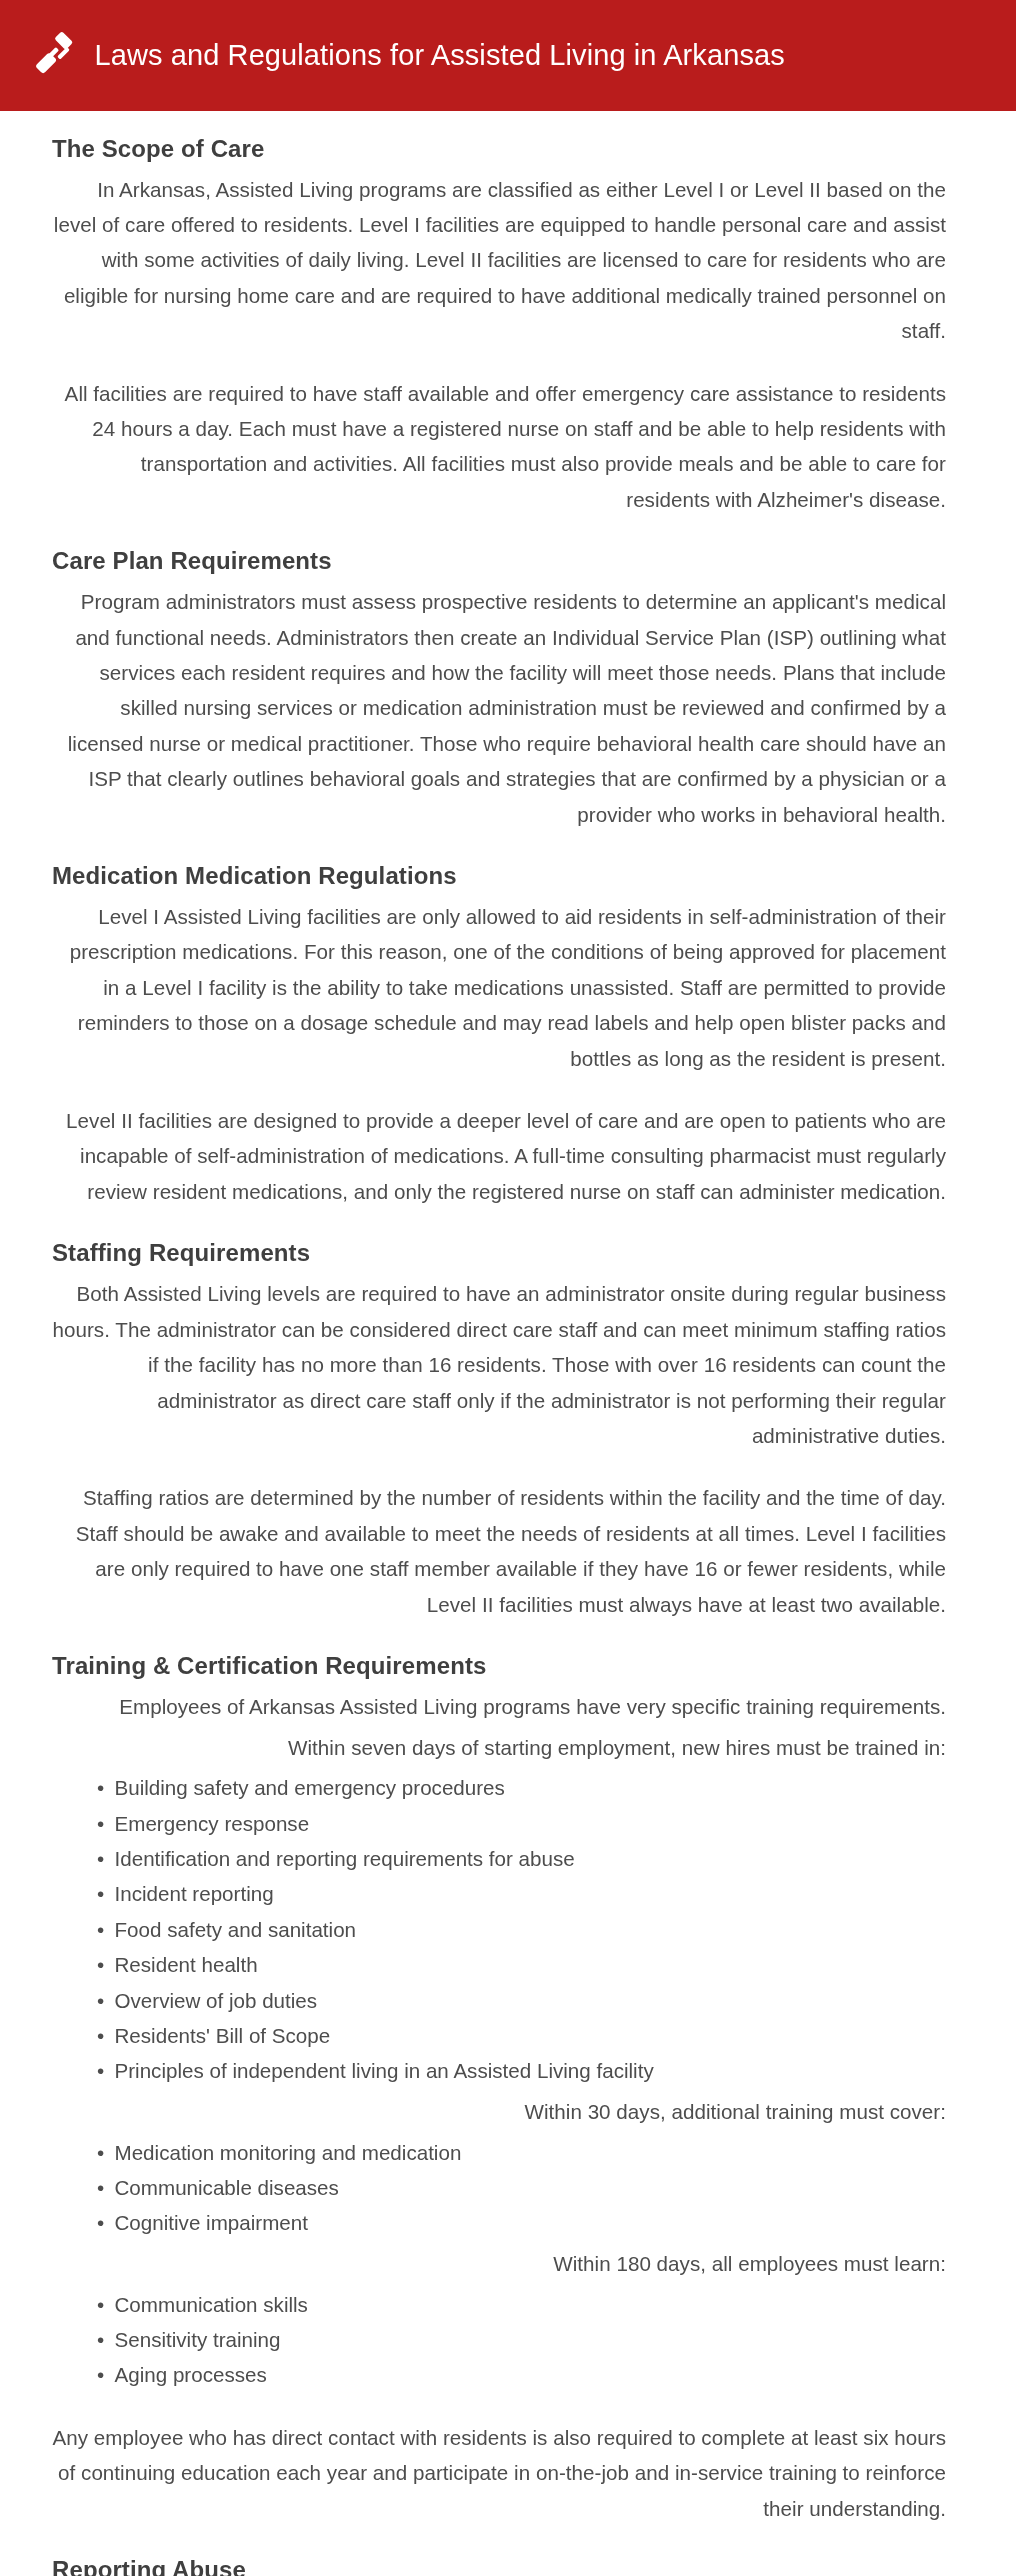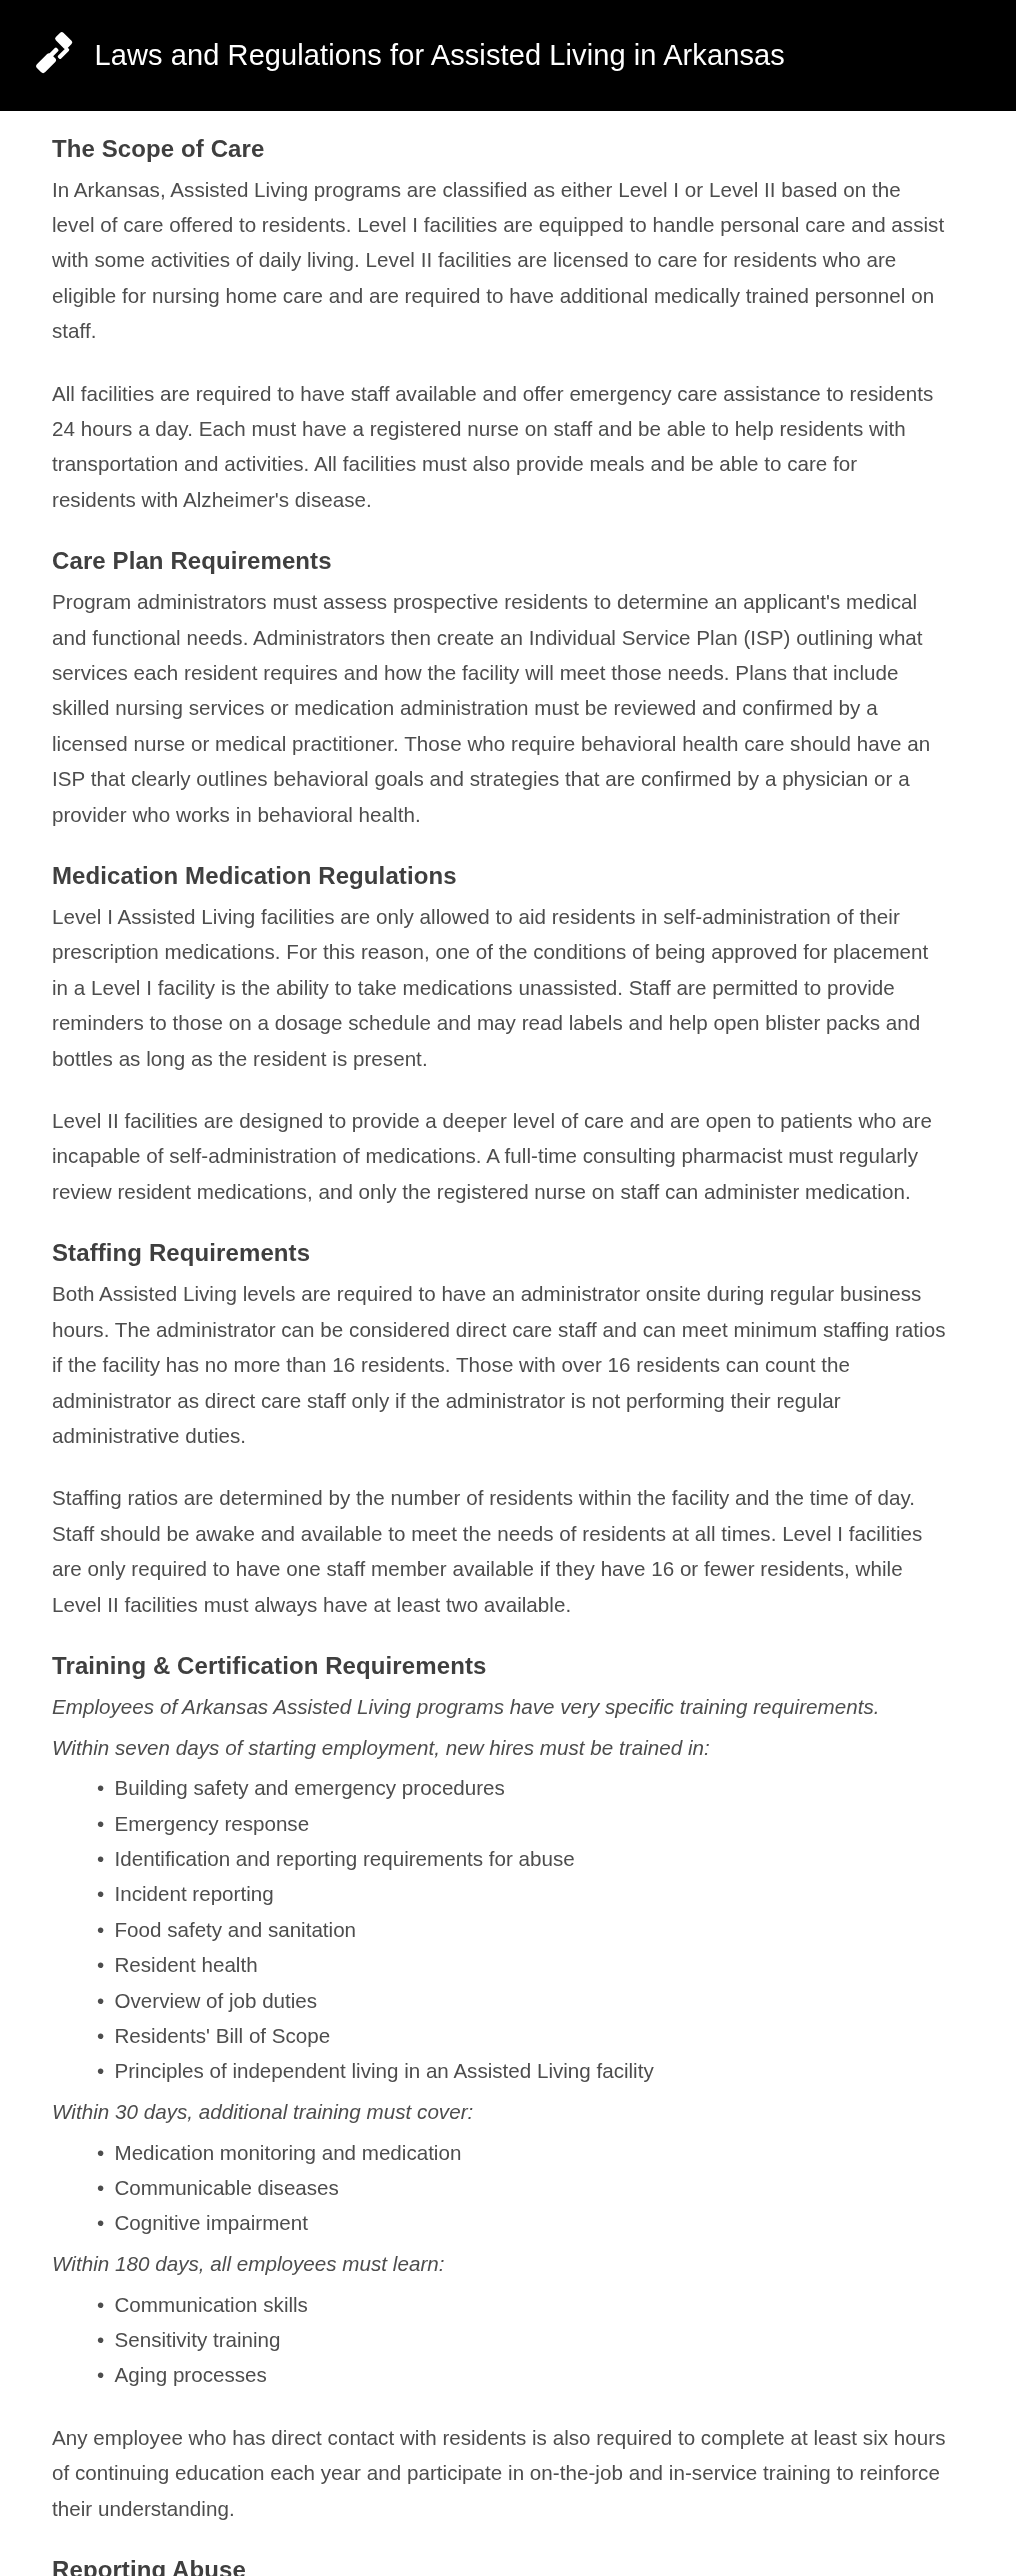--- a/index.html
+++ b/index.html
@@ -8,21 +8,21 @@
     background: #ffffff;
   }
   body {
     width: 1016px;
     font-family: "Liberation Sans", "DejaVu Sans", sans-serif;
     -webkit-font-smoothing: antialiased;
   }
 
   
   .header-banner {
-    background: #000000;
+    background: #b91c1c;
     height: 111px;
     display: flex;
     align-items: center;
     padding-left: 30px;
     box-sizing: border-box;
   }
   .gavel-icon {
     width: 49px;
     height: 49px;
     flex: 0 0 auto;
@@ -58,23 +58,24 @@
   .section + .section { margin-top: 27px; }
 
   p.para {
     font-size: 20.6px;
     line-height: 1.72;
     color: #4d4d4d;
     margin: 0 0 27px 0;
     font-weight: 400;
     max-width: 894px;
     letter-spacing: 0.03px;
+    text-align: right;
   }
   p.para:last-child { margin-bottom: 0; }
-  p.para.tight { margin-bottom: 5.2px; font-style: italic; }
+  p.para.tight { margin-bottom: 5.2px; }
 
   ul.bullets {
     list-style: none;
     margin: 0 0 27px 0;
     padding: 0 0 0 45px;
   }
   ul.bullets.tight { margin-bottom: 5.2px; }
   ul.bullets li {
     font-size: 20.6px;
     line-height: 1.72;

